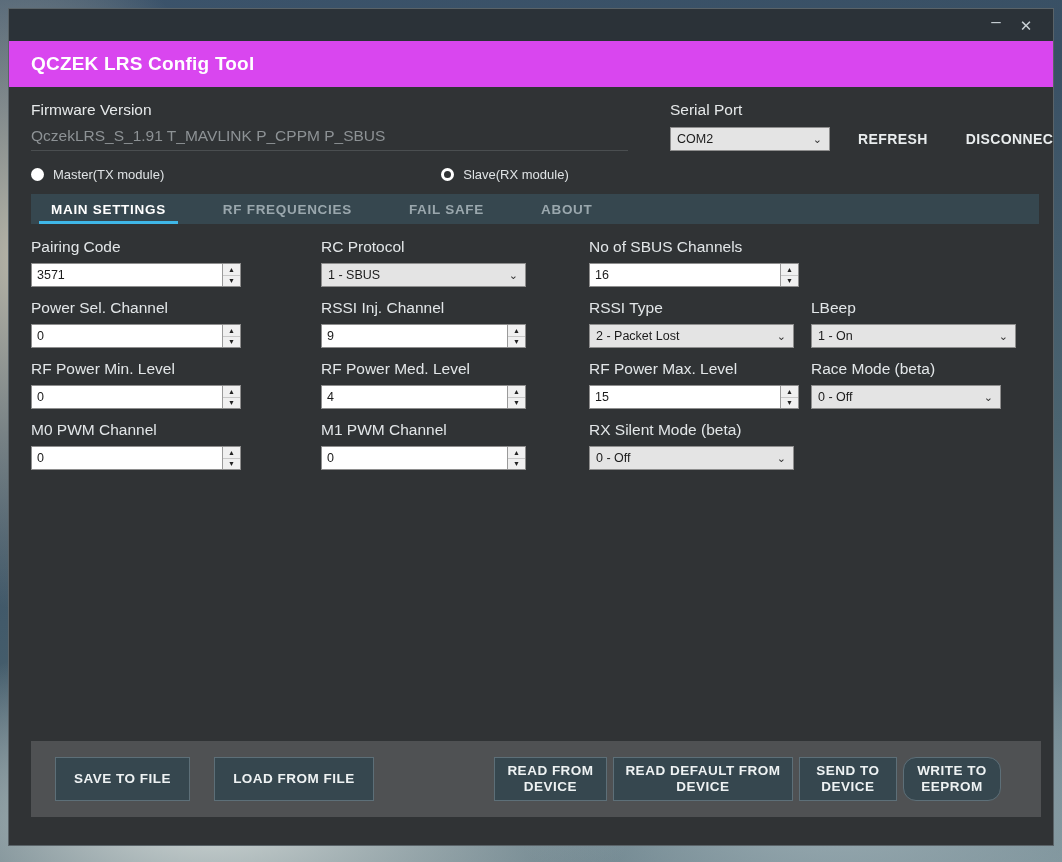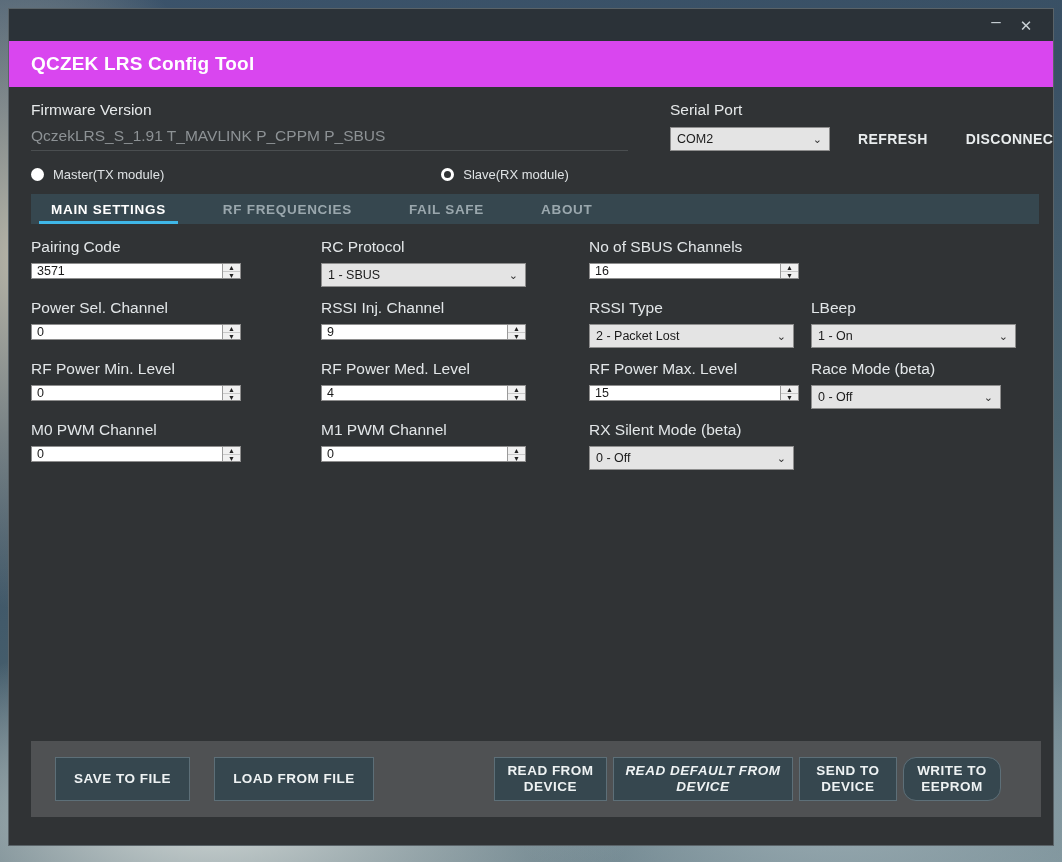--- a/index.html
+++ b/index.html
@@ -102,21 +102,21 @@
     color:#e2e6e8;font-size:15.5px;margin-bottom:7px;white-space:nowrap;
   }
   
   .c1{width:290px;}
   .c2{width:268px;}
   .c3{width:222px;}
   .c4{width:210px;}
   
   .spin{
     display:flex;align-items:stretch;background:#ffffff;
-    border:1px solid #8e8e8e;height:16px;box-sizing:border-box;
+    border:1px solid #8e8e8e;height:24px;box-sizing:border-box;
   }
   .spin .val{
     flex:1 1 auto;color:#1b1b1b;font-size:12.5px;
     display:flex;align-items:center;padding-left:5px;
   }
   .spin .arrows{
     flex:0 0 17px;border-left:1px solid #9a9a9a;background:#f0f0f0;
     display:flex;flex-direction:column;
   }
   .spin .arrows span{
@@ -146,21 +146,21 @@
   }
   .btn{
     background:#36474f;color:#eef2f3;border:1px solid #5d6f78;
     font-size:13.5px;font-weight:bold;letter-spacing:.5px;
     display:flex;align-items:center;justify-content:center;text-align:center;
     height:44px;cursor:pointer;box-sizing:border-box;line-height:1.15;
   }
   .btn.save{width:135px;}
   .btn.load{width:160px;margin-left:24px;}
   .btn.rfd{width:113px;margin-left:120px;}
-  .btn.rdfd{width:180px;margin-left:6px;font-style:italic;}
+  .btn.rdfd{width:180px;margin-left:6px;}
   .btn.std{width:98px;margin-left:6px;}
   .btn.wte{width:98px;margin-left:6px;border-radius:13px;}
 </style>
 </head>
 <body>
 
 <div id="desktop"></div>
 
 <div id="window">
 

